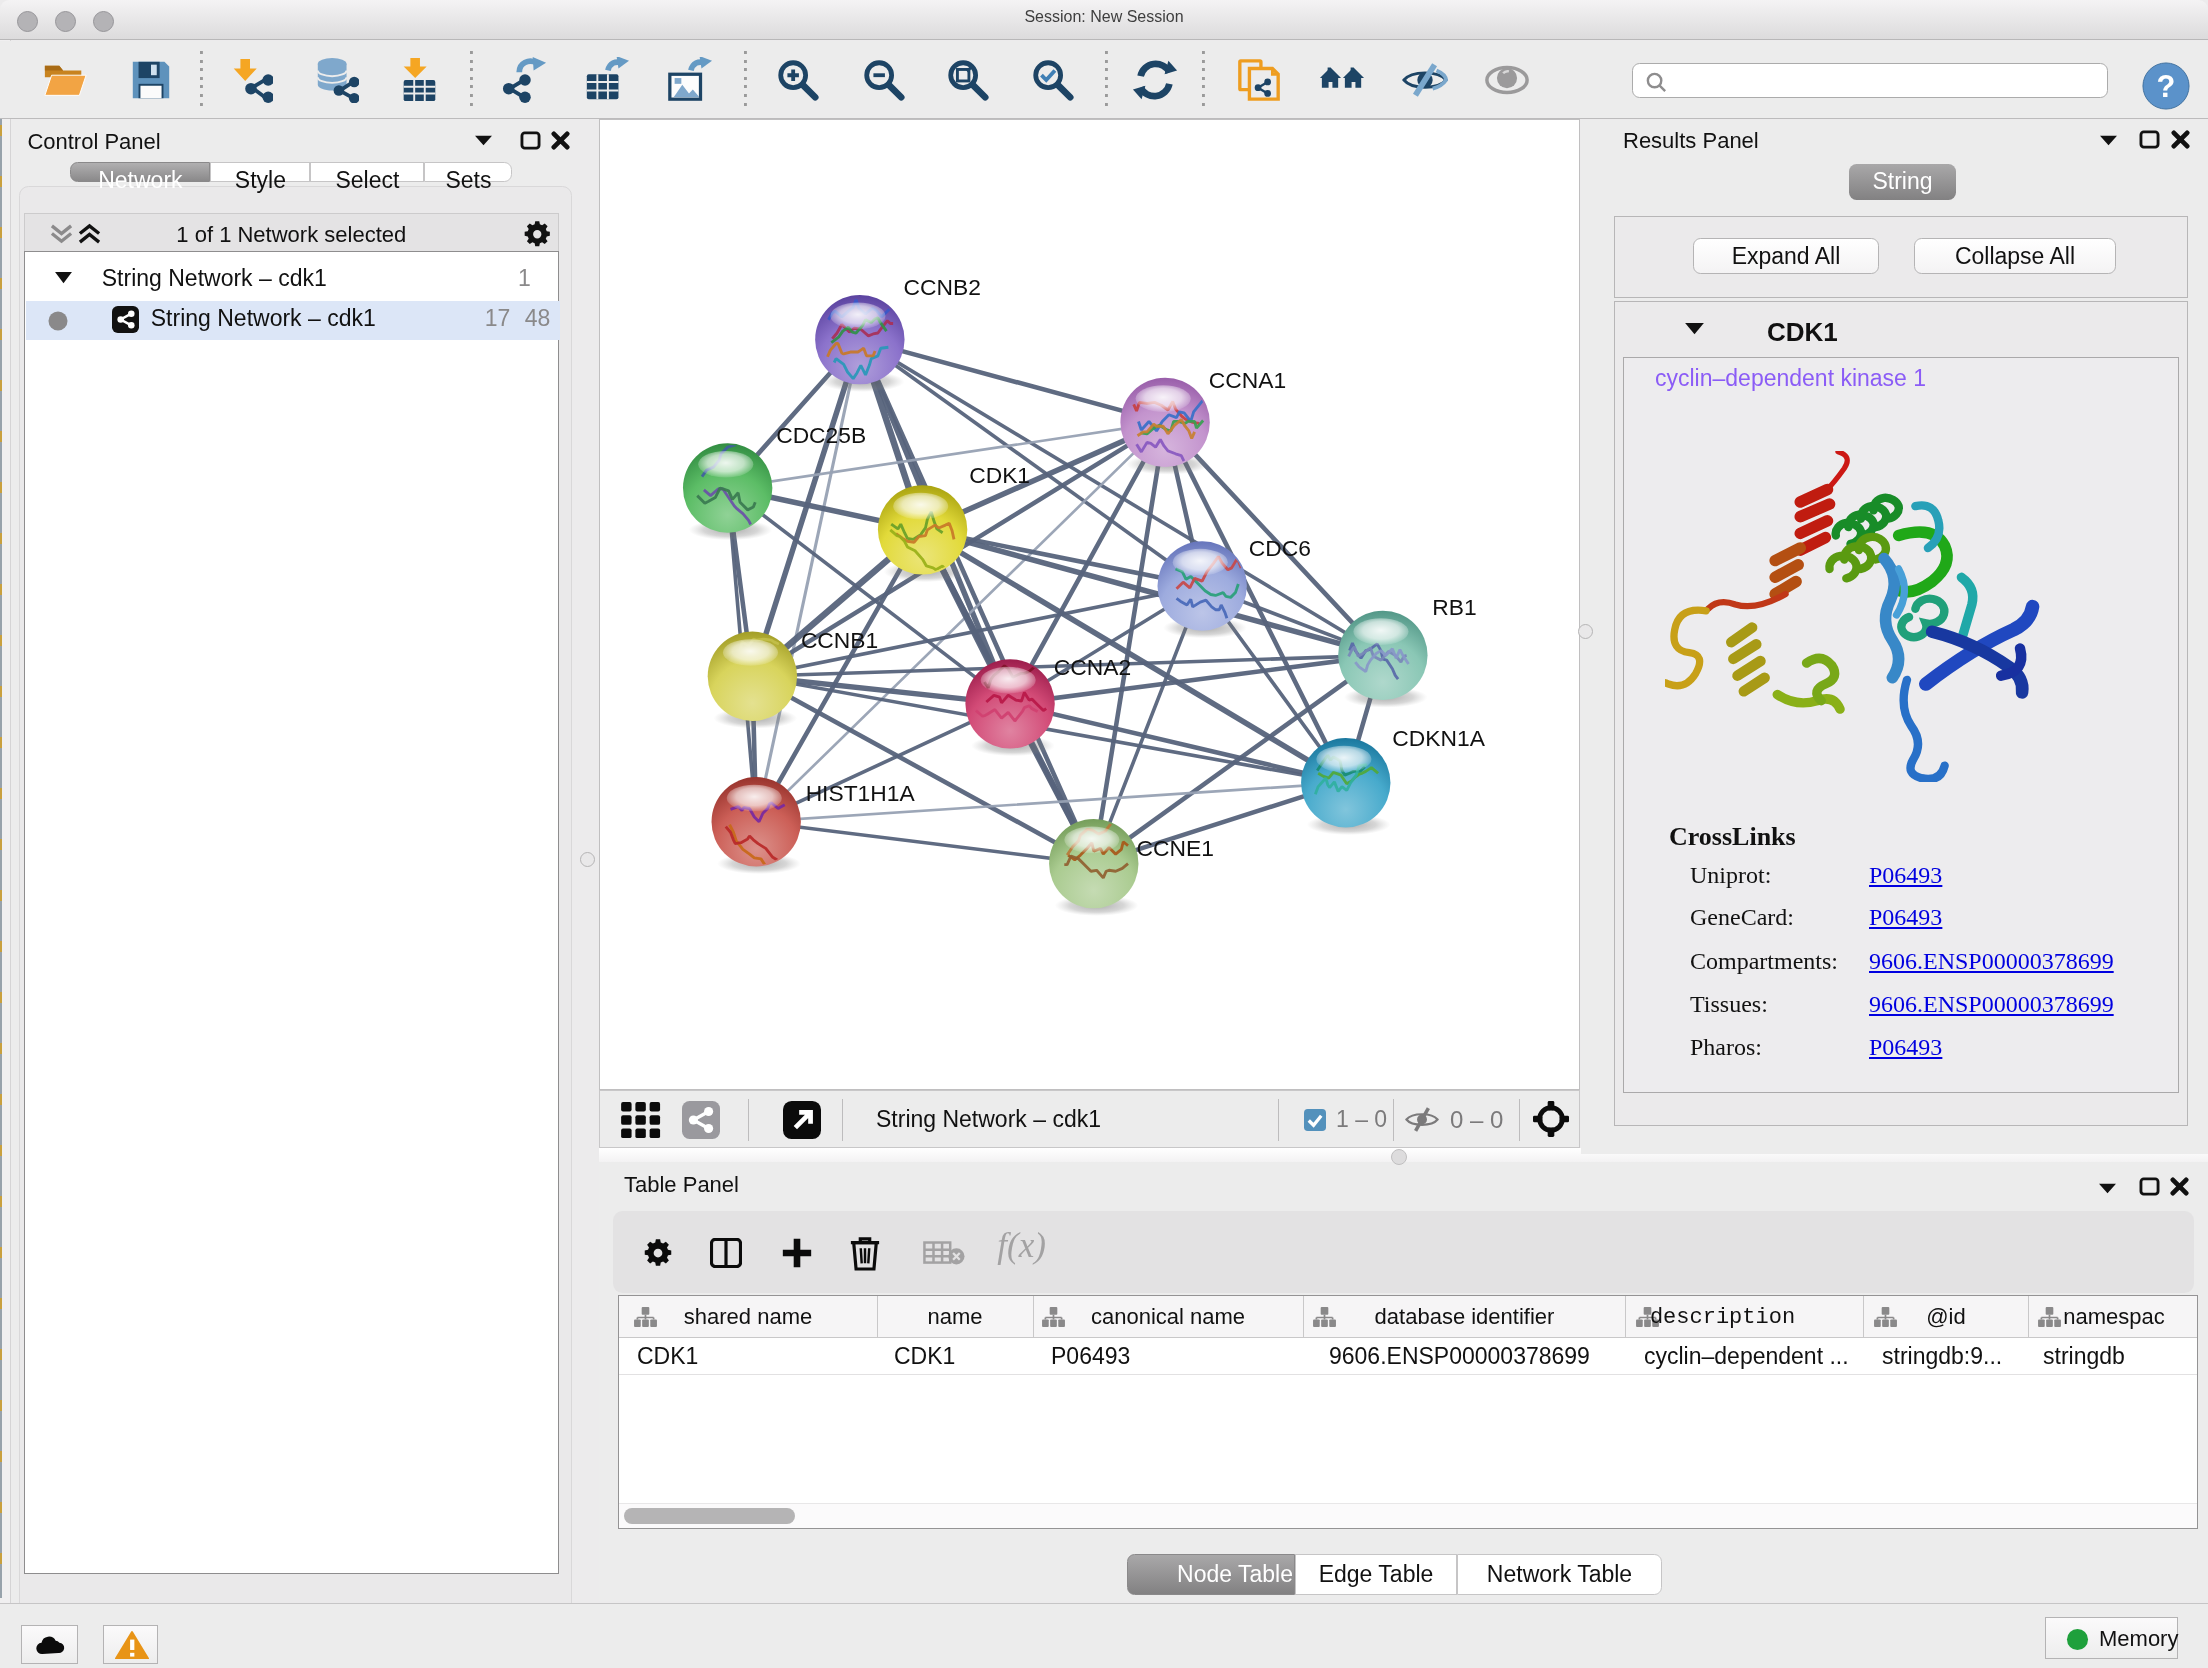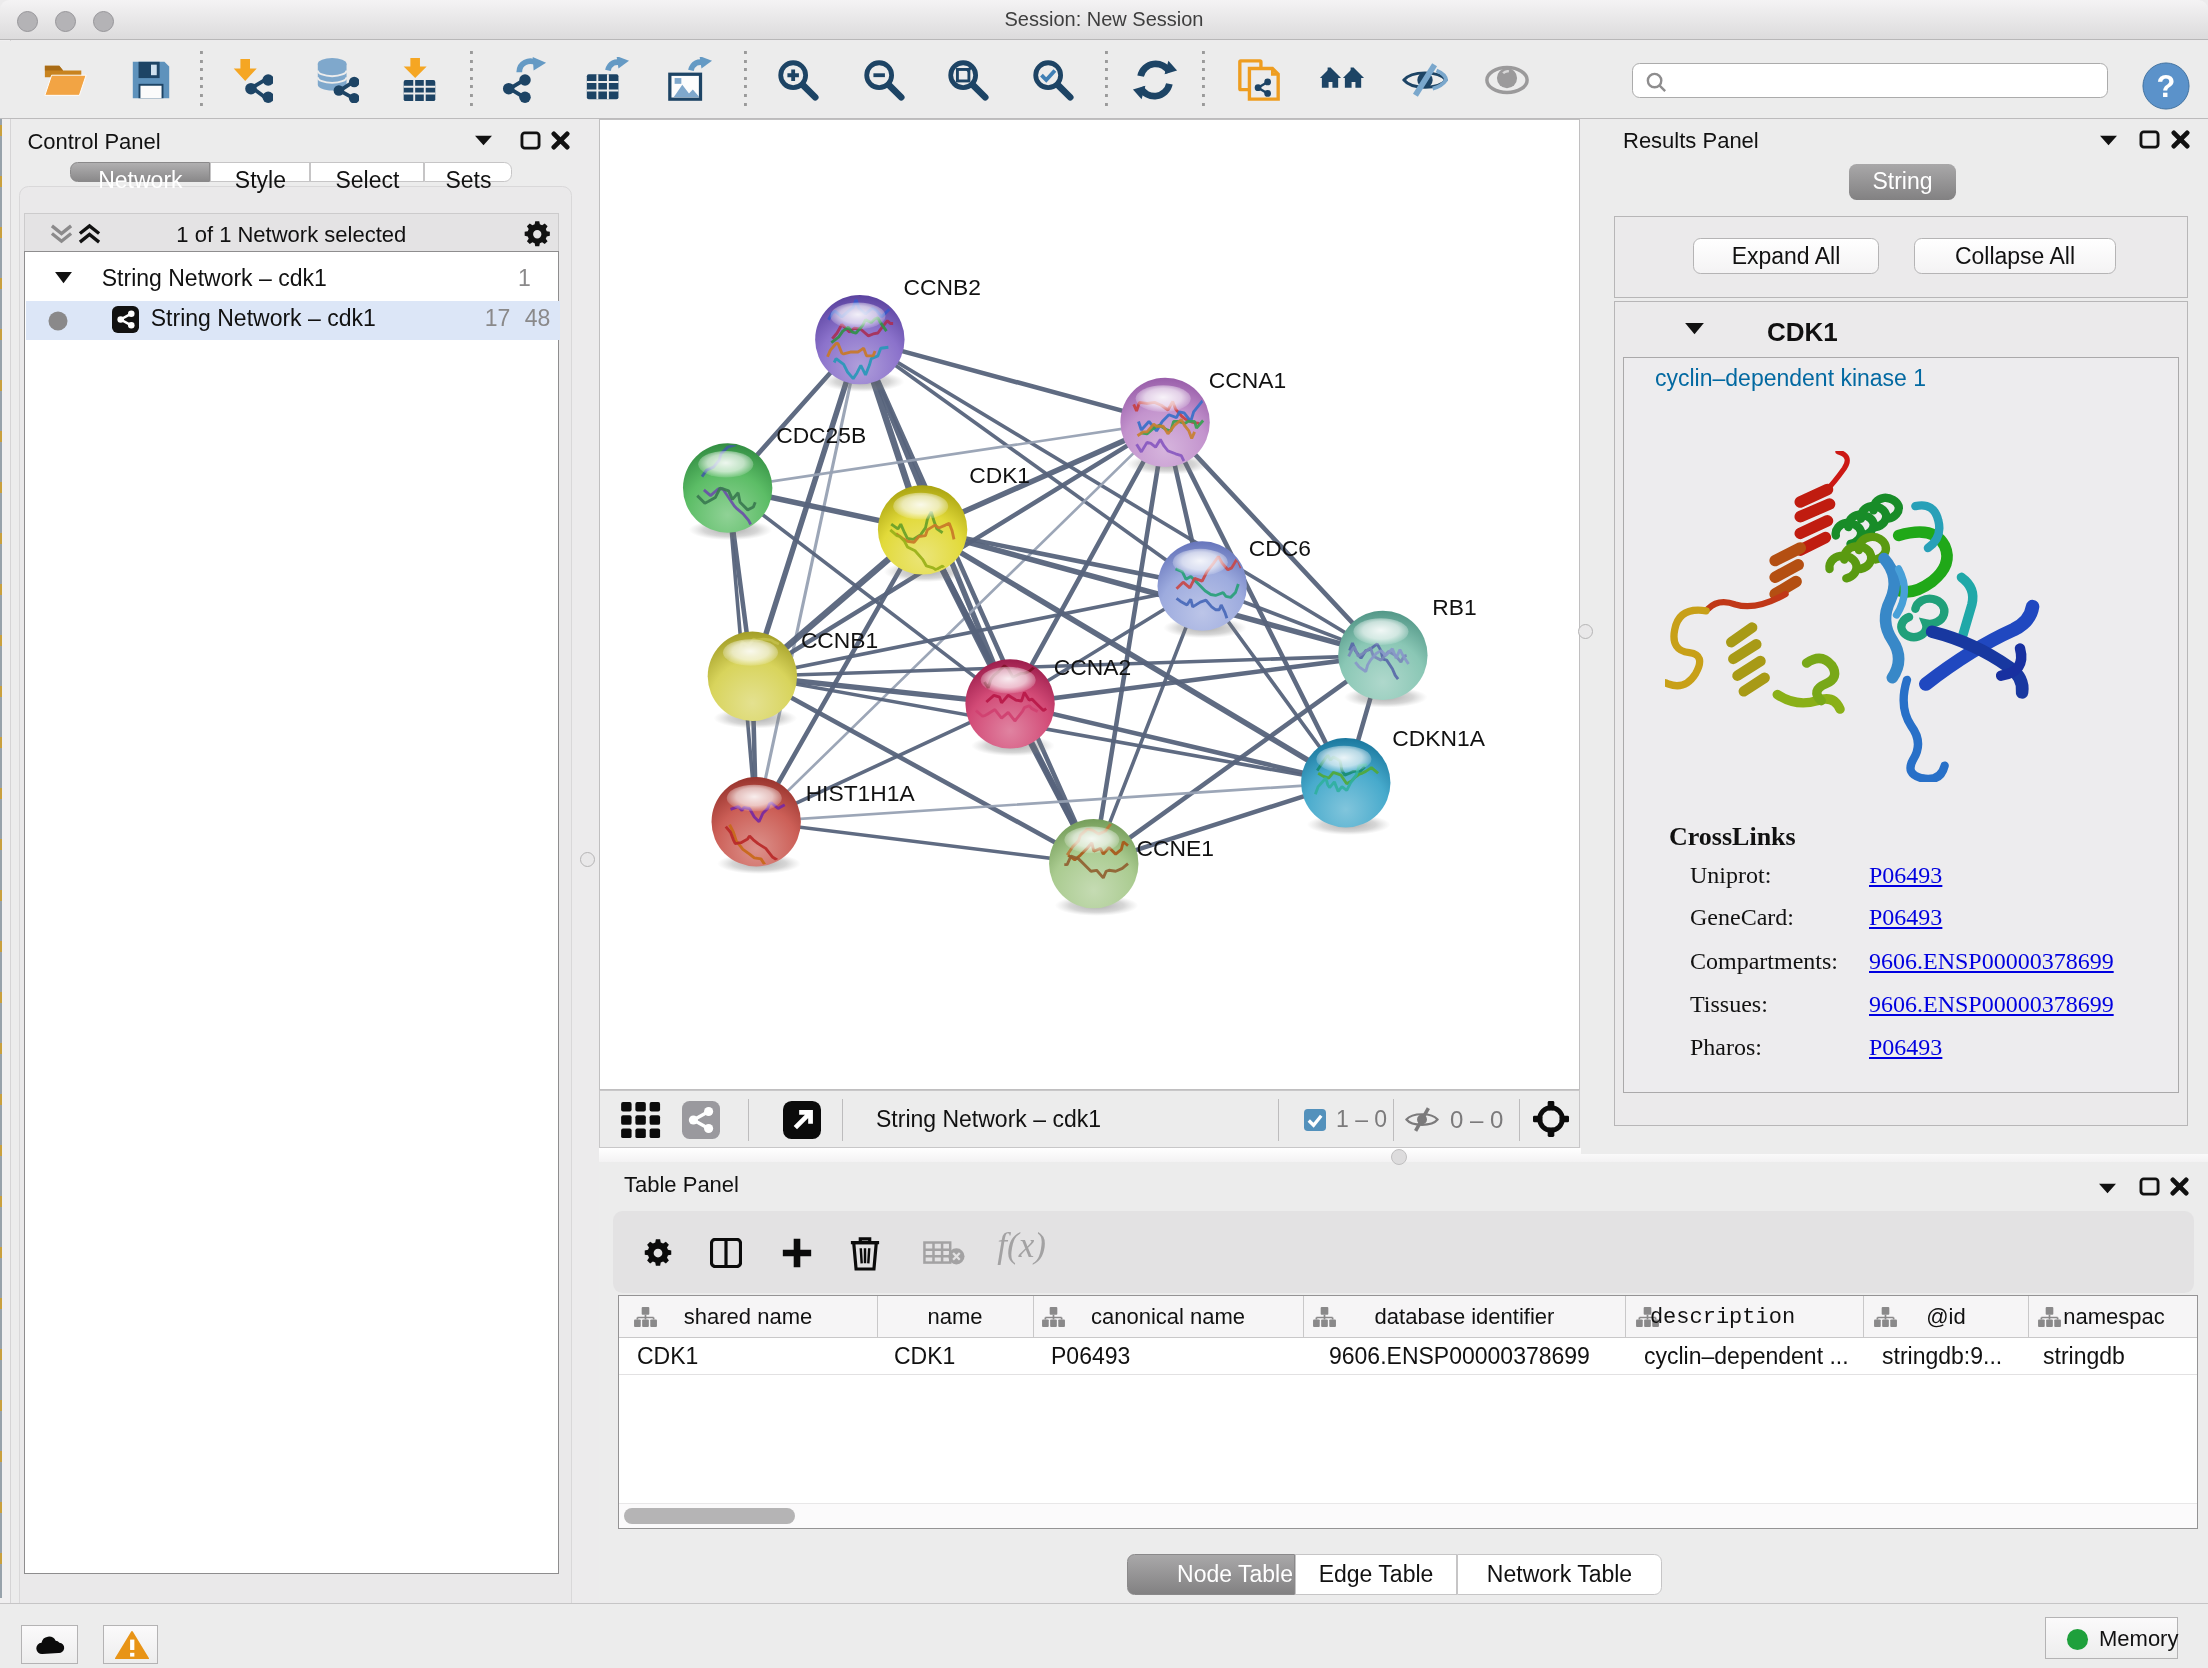--- a/index.html
+++ b/index.html
@@ -4,21 +4,21 @@
 <style>
 * { margin:0; padding:0; box-sizing:border-box; }
 html,body { width:2208px; height:1668px; font-family:"Liberation Sans", sans-serif; background:#ecebec; overflow:hidden; position:relative; }
 
 
 #titlebar { position:absolute; left:0; top:0; width:2208px; height:40px;
   background:linear-gradient(#f4f3f4,#dcdbdc); border-bottom:1px solid #b8b7b8; border-radius:9.5px 9.5px 0 0; }
 #titlebar .light { position:absolute; top:10.5px; width:21px; height:21px; border-radius:50%;
   background:#b4b3b6; border:1px solid #97969a; }
 #titlebar .title { position:absolute; top:7.6px; left:0; width:100%; text-align:center;
-  font-size:20px; color:#3e3e3e; }
+  font-size:16px; color:#3e3e3e; }
 
 
 #toolbar { position:absolute; left:0; top:41px; width:2208px; height:78px; background:#ececec; border-bottom:1px solid #bcbbbc; }
 .tbi { position:absolute; top:16px; width:46px; height:46px; }
 .tbdiv { position:absolute; top:9.5px; width:2.9px; height:59px;
   background-image:repeating-linear-gradient(#9a9a9a 0 2.9px, transparent 2.9px 8.6px); background-size:2.9px 100%; background-repeat:no-repeat; background-position:center; }
 #searchbox { position:absolute; left:1632px; top:22px; width:476px; height:35px; background:#ffffff;
   border:1px solid #ababab; border-radius:7.6px; }
 #helpbtn { position:absolute; left:2142px; top:21px; width:48px; height:48px; }
 
@@ -637,21 +637,21 @@
   <div style="position:absolute;left:33px;top:96px;width:574px;height:82px;background:#ebeaeb;border:1.9px solid #b7b6b7;"></div>
   <div style="position:absolute;left:112px;top:118px;width:186px;height:36px;background:linear-gradient(#ffffff,#f4f3f4);border:1px solid #b5b4b5;border-radius:7.6px;font-size:23px;text-align:center;line-height:34px;color:#111;">Expand All</div>
   <div style="position:absolute;left:333px;top:118px;width:202px;height:36px;background:linear-gradient(#ffffff,#f4f3f4);border:1px solid #b5b4b5;border-radius:7.6px;font-size:23px;text-align:center;line-height:34px;color:#111;">Collapse All</div>
 
   <div style="position:absolute;left:33px;top:181px;width:574px;height:825px;background:#ebeaeb;border:1.9px solid #b7b6b7;"></div>
   <svg style="position:absolute;left:102px;top:201px;" width="23" height="15" viewBox="0 0 24 16">
       <path d="M2 2 h20 l-10 12 z" fill="#111"></path>
     </svg>
   <div style="position:absolute;left:186px;top:197px;font-size:26px;font-weight:bold;color:#111;">CDK1</div>
   <div style="position:absolute;left:42px;top:237px;width:556px;height:736px;background:#edecee;border:1px solid #aaa9aa;"></div>
-  <div style="position:absolute;left:74px;top:245px;font-size:23px;color:#0369a1;">cyclin–dependent kinase 1</div>
+  <div style="position:absolute;left:74px;top:245px;font-size:23px;color:#8b5cf6;">cyclin–dependent kinase 1</div>
 
   <svg style="position:absolute;left:84px;top:331px;" width="390" height="331" viewBox="0 0 410 348" fill="none" stroke-linecap="round">
       <g transform="translate(-14,-8) scale(1.1)">
     <path d="M178 8 q14 4 6 16 q-10 14 -18 22" stroke="#cc1814" stroke-width="5"></path>
     <path d="M168 44 l-26 12 m28 2 l-28 12 m26 4 l-26 12 m24 4 l-24 12" stroke="#c01c10" stroke-width="11"></path>
     <path d="M142 100 l-24 12 m22 4 l-22 12 m20 4 l-20 12" stroke="#b44f12" stroke-width="11"></path>
     <path d="M128 144 q-28 16 -48 10 q-16 -6 -26 4" stroke="#c03818" stroke-width="6"></path>
     <path d="M52 160 q-26 -4 -30 18 q-4 20 14 22 q16 2 6 20 q-10 16 -26 10 q-14 -6 -12 12" stroke="#c8a018" stroke-width="7"></path>
     <path d="M96 176 l-20 14 m24 2 l-22 14 m26 2 l-22 14 m26 2 l-20 13" stroke="#a89a16" stroke-width="10"></path>
     <path d="M120 240 q18 12 38 6 q16 -6 22 8" stroke="#8ab018" stroke-width="9"></path>

